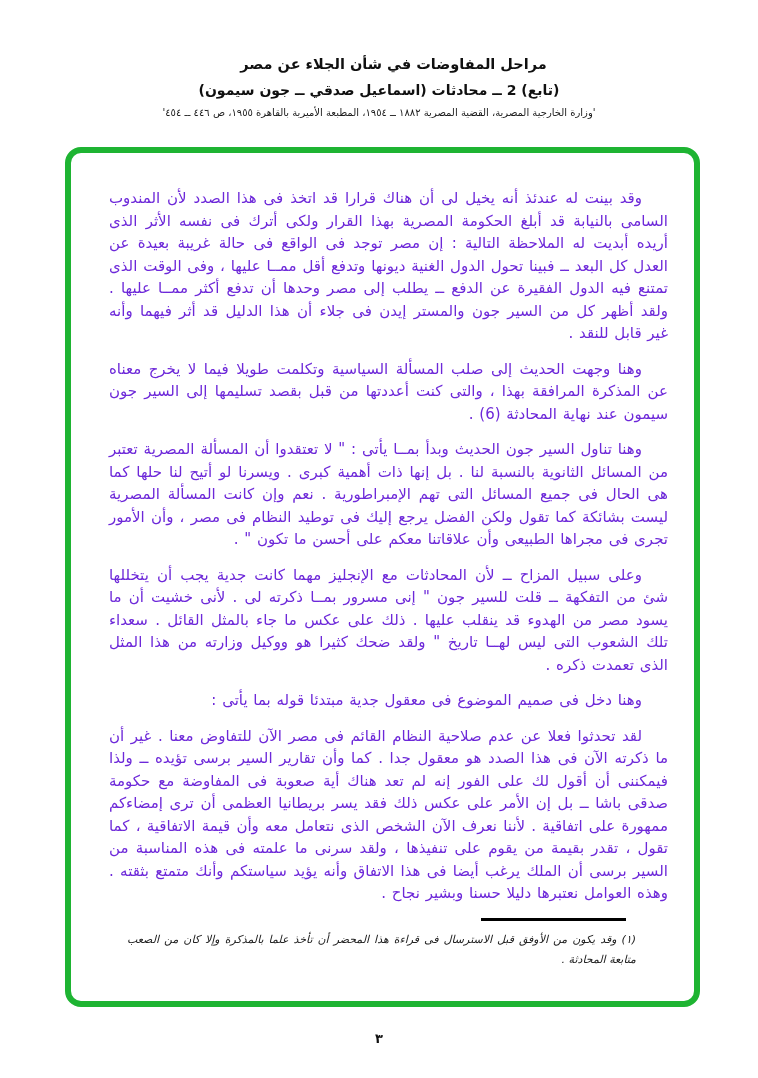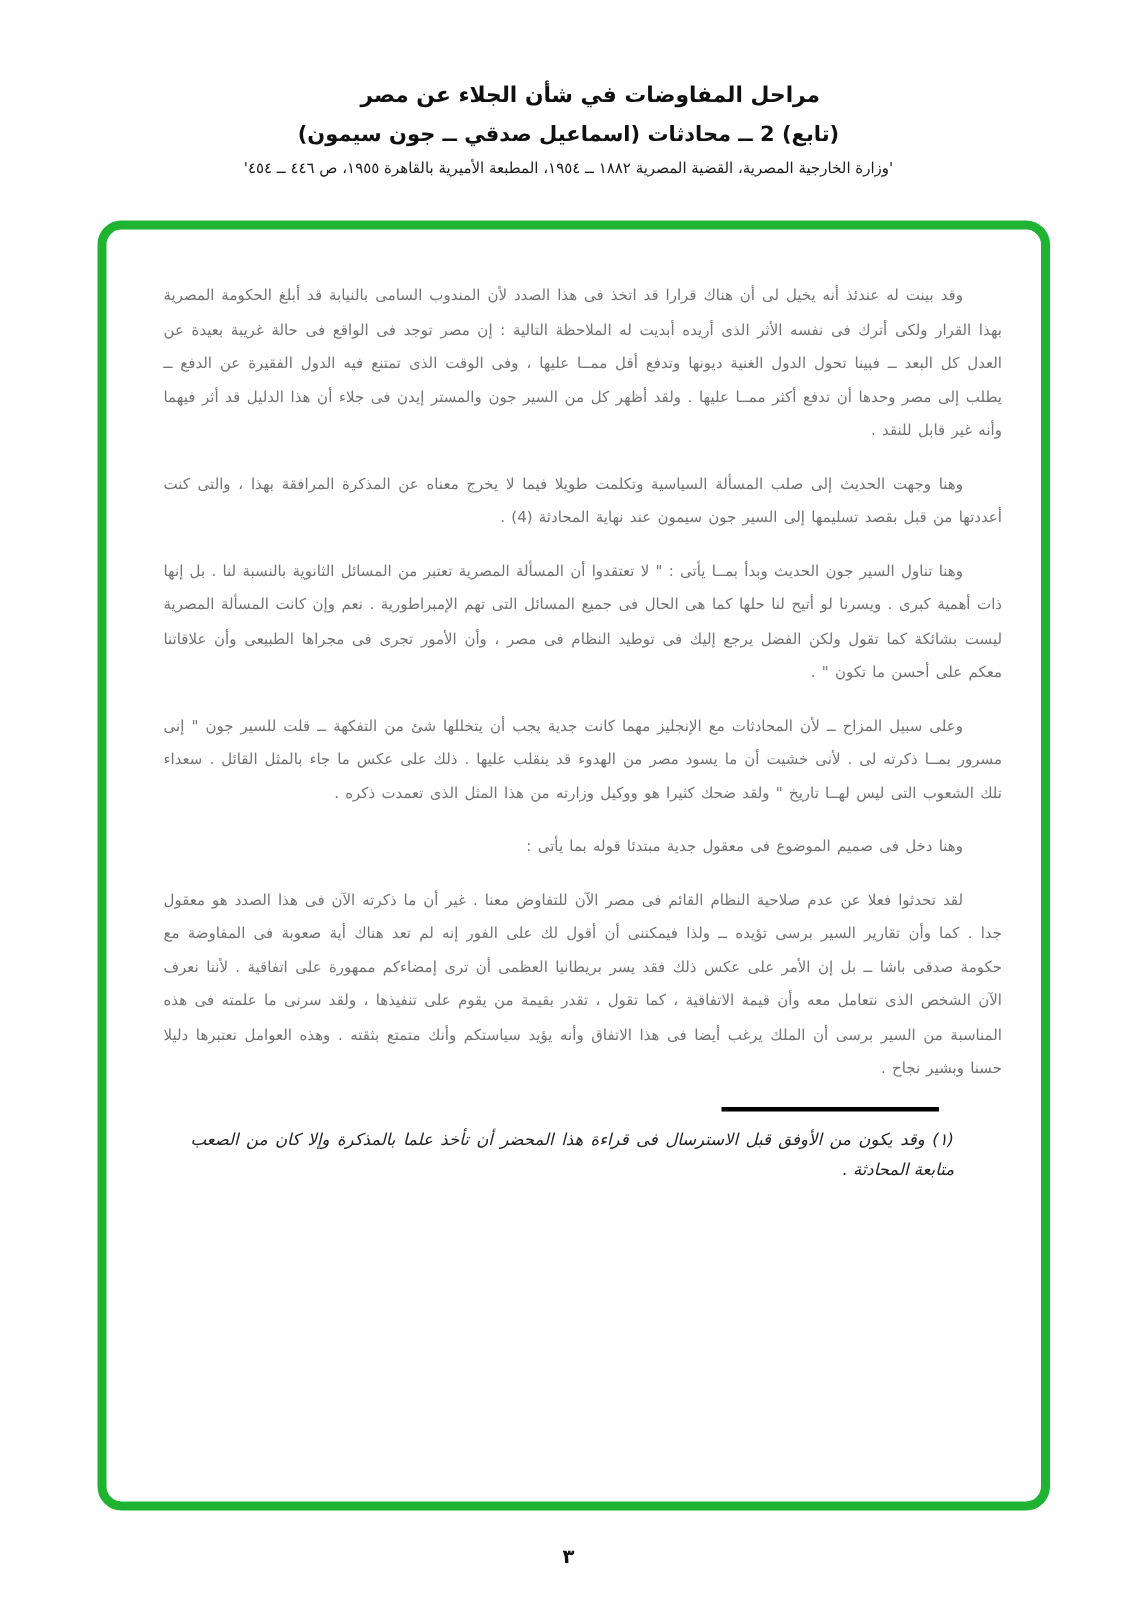--- a/index.html
+++ b/index.html
@@ -49,25 +49,25 @@
     width: 635px;
     height: 860px;
     box-sizing: border-box;
     border: 6px solid #1EB432;
     border-radius: 16px;
     padding: 34px 26px 0 38px;
     background: transparent;
   }
   .body-text p.para {
     margin: 0 0 13px 0;
-    font-size: 10px;
+    font-size: 15px;
     line-height: 22.5px;
     text-align: justify;
     text-indent: 26px;
-    color: #737373;
+    color: #6d28d9;
     word-spacing: 1px;
   }
   .footnote-sep {
     width: 145px;
     height: 3px;
     background: #000000;
     margin: 12px 42px 9px auto;
   }
   .footnote {
     font-size: 11px;
@@ -95,21 +95,21 @@
 
   <div class="header">
     <div class="title">مراحل المفاوضات في شأن الجلاء عن مصر</div>
     <div class="subtitle">(تابع) 2 ــ محادثات (اسماعيل صدقي ــ جون سيمون)</div>
     <div class="source">'وزارة الخارجية المصرية، القضية المصرية ١٨٨٢ ــ ١٩٥٤، المطبعة الأميرية بالقاهرة ١٩٥٥، ص ٤٤٦ ــ ٤٥٤'</div>
   </div>
 
   <div class="green-box">
     <div class="body-text">
       <p class="para">وقد بينت له عندئذ أنه يخيل لى أن هناك قرارا قد اتخذ فى هذا الصدد لأن المندوب السامى بالنيابة قد أبلغ الحكومة المصرية بهذا القرار ولكى أترك فى نفسه الأثر الذى أريده أبديت له الملاحظة التالية : إن مصر توجد فى الواقع فى حالة غريبة بعيدة عن العدل كل البعد ــ فبينا تحول الدول الغنية ديونها وتدفع أقل ممــا عليها ، وفى الوقت الذى تمتنع فيه الدول الفقيرة عن الدفع ــ يطلب إلى مصر وحدها أن تدفع أكثر ممــا عليها . ولقد أظهر كل من السير جون والمستر إيدن فى جلاء أن هذا الدليل قد أثر فيهما وأنه غير قابل للنقد .</p>
-      <p class="para">وهنا وجهت الحديث إلى صلب المسألة السياسية وتكلمت طويلا فيما لا يخرج معناه عن المذكرة المرافقة بهذا ، والتى كنت أعددتها من قبل بقصد تسليمها إلى السير جون سيمون عند نهاية المحادثة (4) .</p>
+      <p class="para">وهنا وجهت الحديث إلى صلب المسألة السياسية وتكلمت طويلا فيما لا يخرج معناه عن المذكرة المرافقة بهذا ، والتى كنت أعددتها من قبل بقصد تسليمها إلى السير جون سيمون عند نهاية المحادثة (6) .</p>
       <p class="para">وهنا تناول السير جون الحديث وبدأ بمــا يأتى : " لا تعتقدوا أن المسألة المصرية تعتبر من المسائل الثانوية بالنسبة لنا . بل إنها ذات أهمية كبرى . ويسرنا لو أتيح لنا حلها كما هى الحال فى جميع المسائل التى تهم الإمبراطورية . نعم وإن كانت المسألة المصرية ليست بشائكة كما تقول ولكن الفضل يرجع إليك فى توطيد النظام فى مصر ، وأن الأمور تجرى فى مجراها الطبيعى وأن علاقاتنا معكم على أحسن ما تكون " .</p>
       <p class="para">وعلى سبيل المزاح ــ لأن المحادثات مع الإنجليز مهما كانت جدية يجب أن يتخللها شئ من التفكهة ــ قلت للسير جون " إنى مسرور بمــا ذكرته لى . لأنى خشيت أن ما يسود مصر من الهدوء قد ينقلب عليها . ذلك على عكس ما جاء بالمثل القائل . سعداء تلك الشعوب التى ليس لهــا تاريخ " ولقد ضحك كثيرا هو ووكيل وزارته من هذا المثل الذى تعمدت ذكره .</p>
       <p class="para">وهنا دخل فى صميم الموضوع فى معقول جدية مبتدئا قوله بما يأتى :</p>
       <p class="para">لقد تحدثوا فعلا عن عدم صلاحية النظام القائم فى مصر الآن للتفاوض معنا . غير أن ما ذكرته الآن فى هذا الصدد هو معقول جدا . كما وأن تقارير السير برسى تؤيده ــ ولذا فيمكننى أن أقول لك على الفور إنه لم تعد هناك أية صعوبة فى المفاوضة مع حكومة صدقى باشا ــ بل إن الأمر على عكس ذلك فقد يسر بريطانيا العظمى أن ترى إمضاءكم ممهورة على اتفاقية . لأننا نعرف الآن الشخص الذى نتعامل معه وأن قيمة الاتفاقية ، كما تقول ، تقدر بقيمة من يقوم على تنفيذها ، ولقد سرنى ما علمته فى هذه المناسبة من السير برسى أن الملك يرغب أيضا فى هذا الاتفاق وأنه يؤيد سياستكم وأنك متمتع بثقته . وهذه العوامل نعتبرها دليلا حسنا وبشير نجاح .</p>
     </div>
 
     <div class="footnote-sep"></div>
     <div class="footnote">(١) وقد يكون من الأوفق قبل الاسترسال فى قراءة هذا المحضر أن تأخذ علما بالمذكرة وإلا كان من الصعب متابعة المحادثة .</div>
   </div>
 

